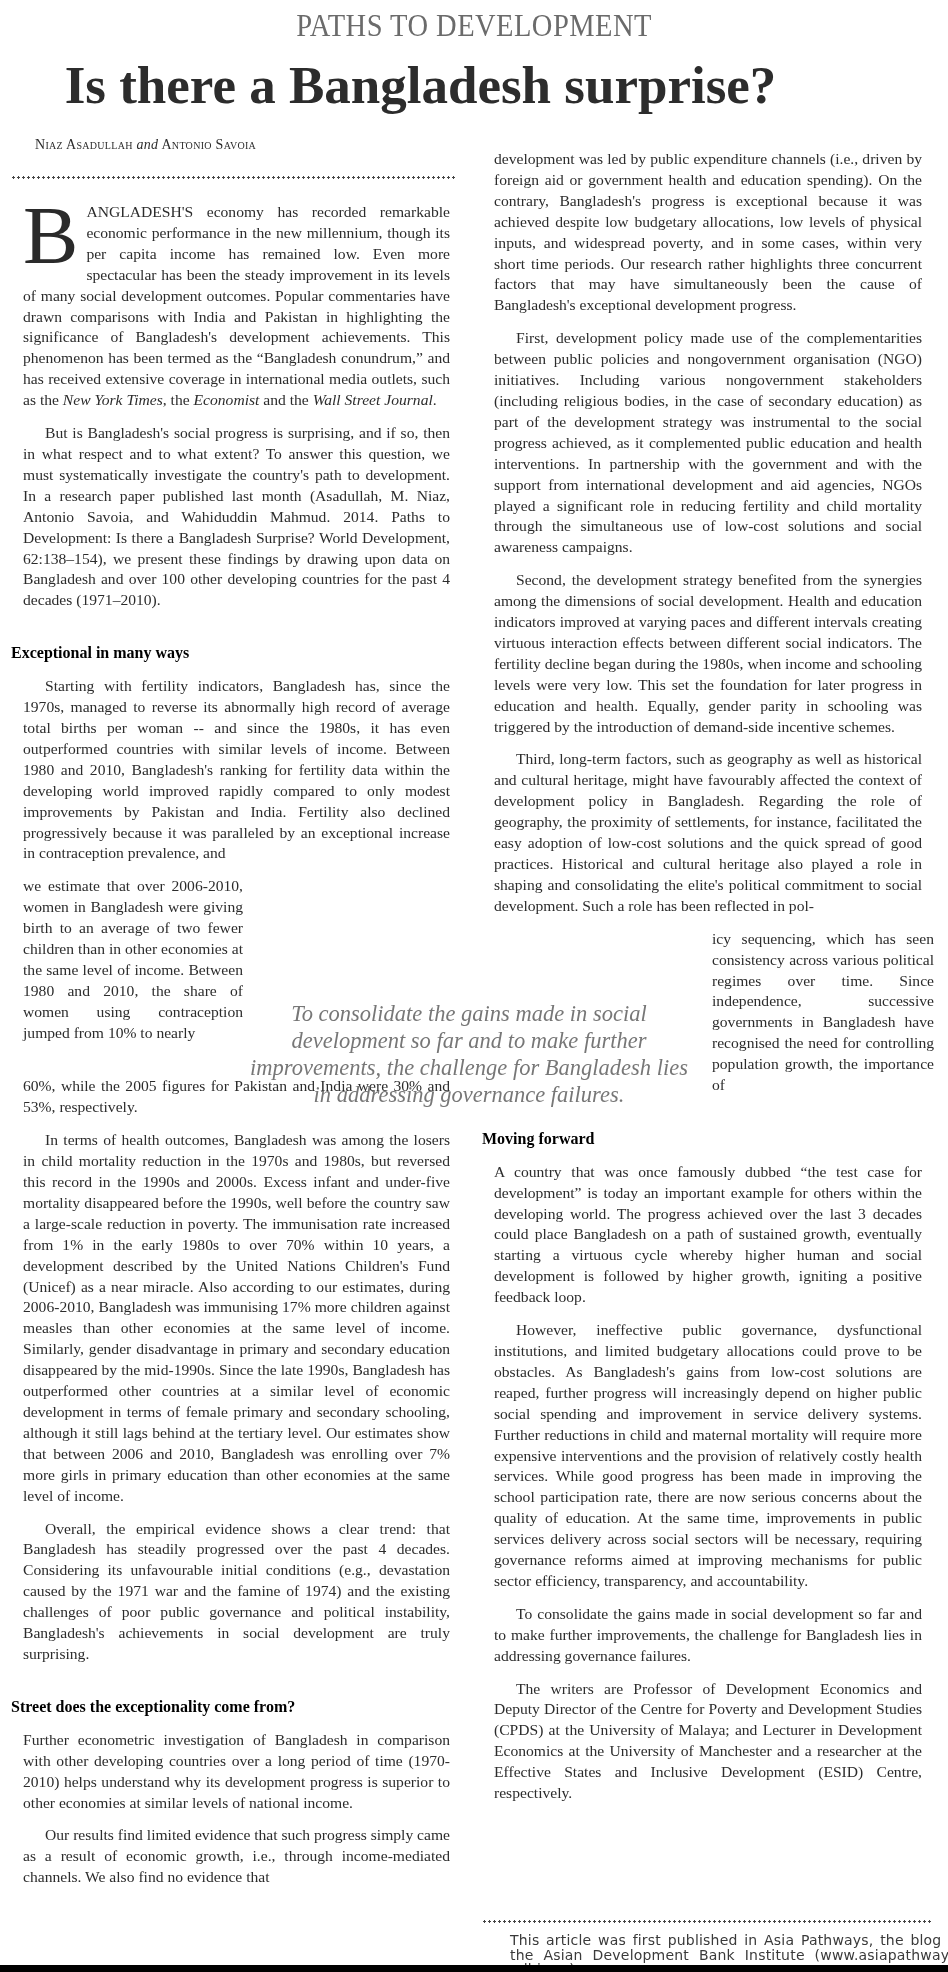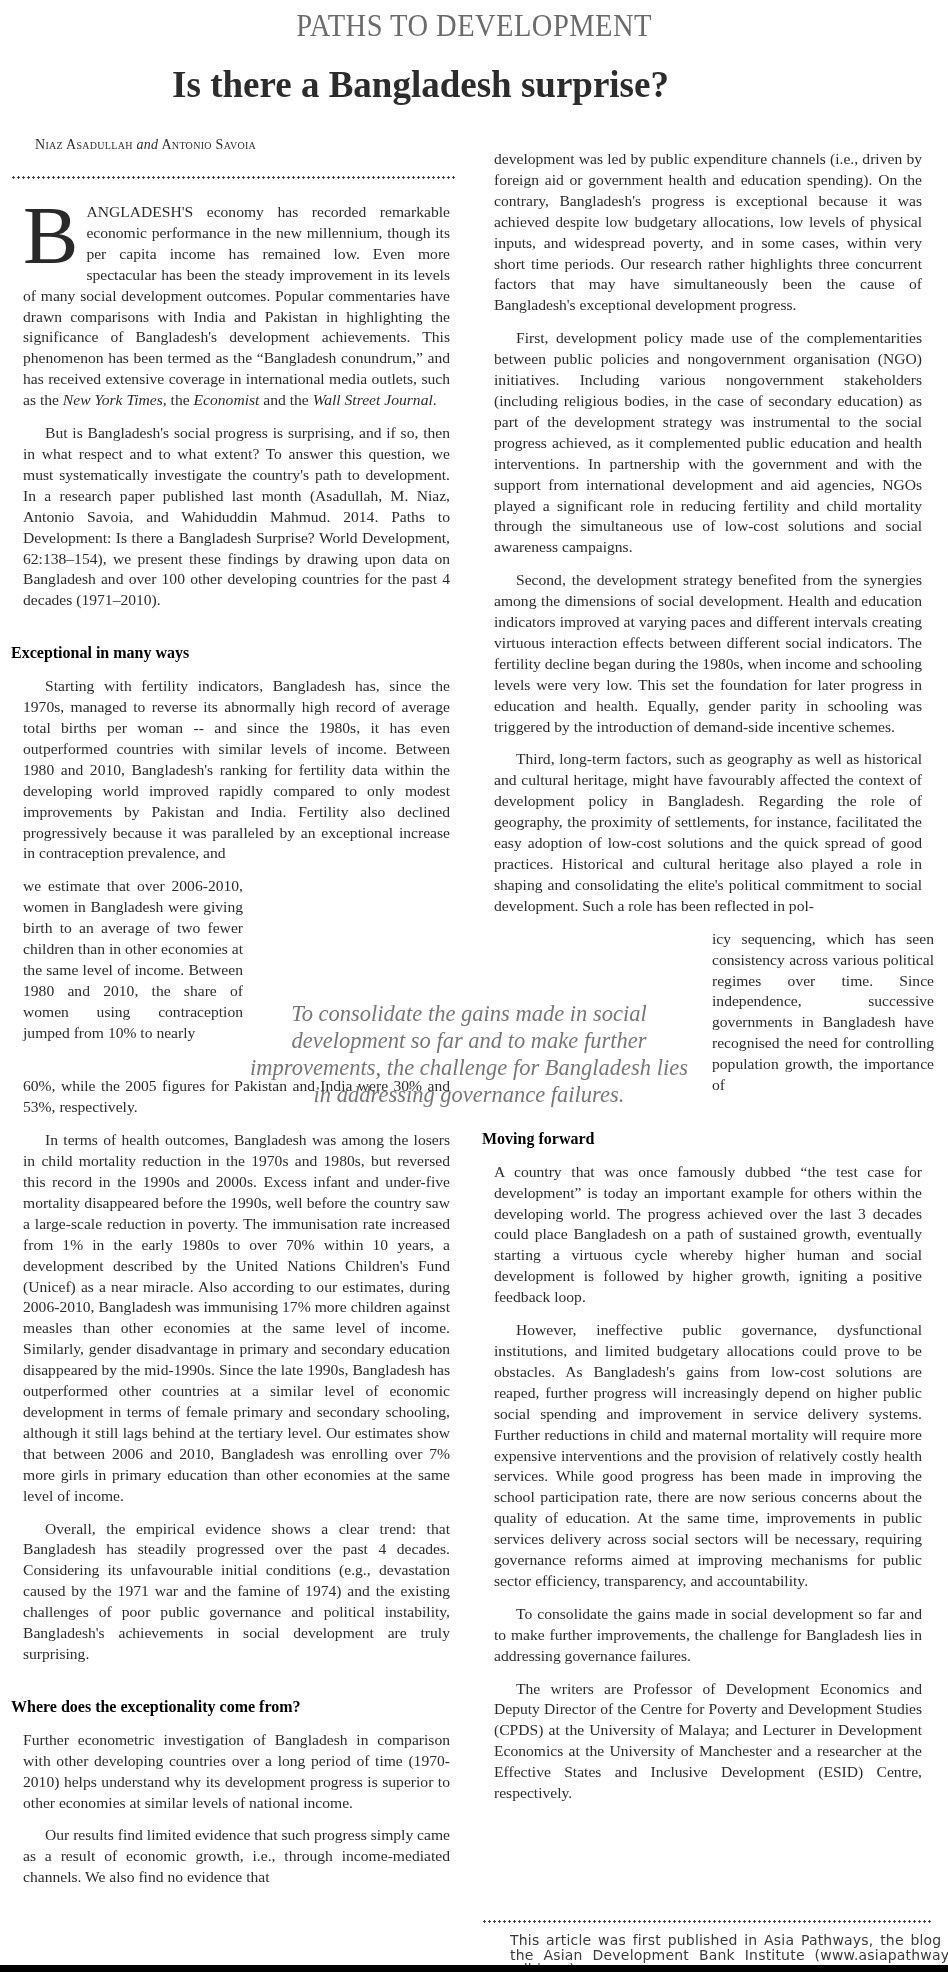--- a/index.html
+++ b/index.html
@@ -5,21 +5,21 @@
   * { box-sizing: border-box; margin: 0; padding: 0; }
   html, body { width: 948px; height: 1972px; background: #ffffff; overflow: hidden; }
   body { position: relative; font-family: "Liberation Serif", "DejaVu Serif", serif; color: #2a2a2a; }
   .kicker {
     position: absolute; top: 6px; left: 0; width: 948px; text-align: center;
     font-size: 31px; color: #6b6b6b; letter-spacing: 0.5px; line-height: 40px;
     transform: scaleX(0.92);
   }
   .headline {
     position: absolute; top: 50px; left: 0; width: 841px; text-align: center;
-    font-size: 37px; color: #2c2c2c; line-height: 70px;
+    font-size: 53px; color: #2c2c2c; line-height: 70px;
   }
   .byline {
     position: absolute; top: 137px; left: 11px; font-size: 14px; color: #2c2c2c;
     font-variant: small-caps; letter-spacing: 0.3px; margin-left: 24px;
   }
   .byline .and { font-style: italic; font-variant: normal; }
   .dots {
     position: absolute; height: 3px;
     background-image: radial-gradient(circle, #444 1px, transparent 1.3px);
     background-size: 5px 3px; background-repeat: repeat-x;
@@ -64,21 +64,21 @@
   <p>
     <span class="dropcap">B</span><span>ANGLADESH'S economy has recorded remarkable economic performance in the new millennium, though its per capita income has remained low. Even more spectacular has been the steady improvement in its levels of many social development outcomes. Popular commentaries have drawn comparisons with India and Pakistan in highlighting the significance of Bangladesh's development achievements. This phenomenon has been termed as the “Bangladesh conundrum,” and has received extensive coverage in international media outlets, such as the </span><i>New York Times</i><span>, the </span><i>Economist</i><span> and the </span><i>Wall Street Journal</i><span>.</span>
   </p>
   <p class="ind">But is Bangladesh's social progress is surprising, and if so, then in what respect and to what extent? To answer this question, we must systematically investigate the country's path to development. In a research paper published last month (Asadullah, M. Niaz, Antonio Savoia, and Wahiduddin Mahmud. 2014. Paths to Development: Is there a Bangladesh Surprise? World Development, 62:138–154), we present these findings by drawing upon data on Bangladesh and over 100 other developing countries for the past 4 decades (1971–2010).</p>
   <h2>Exceptional in many ways</h2>
   <p class="ind">Starting with fertility indicators, Bangladesh has, since the 1970s, managed to reverse its abnormally high record of average total births per woman -- and since the 1980s, it has even outperformed countries with similar levels of income. Between 1980 and 2010, Bangladesh's ranking for fertility data within the developing world improved rapidly compared to only modest improvements by Pakistan and India. Fertility also declined progressively because it was paralleled by an exceptional increase in contraception prevalence, and</p>
   <p style="width:220px; height:188px;">we estimate that over 2006-2010, women in Bangladesh were giving birth to an average of two fewer children than in other economies at the same level of income. Between 1980 and 2010, the share of women using contraception jumped from 10% to nearly</p>
   <p>60%, while the 2005 figures for Pakistan and India were 30% and 53%, respectively.</p>
   <p class="ind">In terms of health outcomes, Bangladesh was among the losers in child mortality reduction in the 1970s and 1980s, but reversed this record in the 1990s and 2000s. Excess infant and under-five mortality disappeared before the 1990s, well before the country saw a large-scale reduction in poverty. The immunisation rate increased from 1% in the early 1980s to over 70% within 10 years, a development described by the United Nations Children's Fund (Unicef) as a near miracle. Also according to our estimates, during 2006-2010, Bangladesh was immunising 17% more children against measles than other economies at the same level of income. Similarly, gender disadvantage in primary and secondary education disappeared by the mid-1990s. Since the late 1990s, Bangladesh has outperformed other countries at a similar level of economic development in terms of female primary and secondary schooling, although it still lags behind at the tertiary level. Our estimates show that between 2006 and 2010, Bangladesh was enrolling over 7% more girls in primary education than other economies at the same level of income.</p>
   <p class="ind">Overall, the empirical evidence shows a clear trend: that Bangladesh has steadily progressed over the past 4 decades. Considering its unfavourable initial conditions (e.g., devastation caused by the 1971 war and the famine of 1974) and the existing challenges of poor public governance and political instability, Bangladesh's achievements in social development are truly surprising.</p>
-  <h2>Where does the exceptionality come from?</h2>
+  <h2>Street does the exceptionality come from?</h2>
   <p>Further econometric investigation of Bangladesh in comparison with other developing countries over a long period of time (1970-2010) helps understand why its development progress is superior to other economies at similar levels of national income.</p>
   <p class="ind">Our results find limited evidence that such progress simply came as a result of economic growth, i.e., through income-mediated channels. We also find no evidence that</p>
 </div>
 
 <div class="col" style="left:482px; top:137px; width:452px;">
   <p>development was led by public expenditure channels (i.e., driven by foreign aid or government health and education spending). On the contrary, Bangladesh's progress is exceptional because it was achieved despite low budgetary allocations, low levels of physical inputs, and widespread poverty, and in some cases, within very short time periods. Our research rather highlights three concurrent factors that may have simultaneously been the cause of Bangladesh's exceptional development progress.</p>
   <p class="ind">First, development policy made use of the complementarities between public policies and nongovernment organisation (NGO) initiatives. Including various nongovernment stakeholders (including religious bodies, in the case of secondary education) as part of the development strategy was instrumental to the social progress achieved, as it complemented public education and health interventions. In partnership with the government and with the support from international development and aid agencies, NGOs played a significant role in reducing fertility and child mortality through the simultaneous use of low-cost solutions and social awareness campaigns.</p>
   <p class="ind">Second, the development strategy benefited from the synergies among the dimensions of social development. Health and education indicators improved at varying paces and different intervals creating virtuous interaction effects between different social indicators. The fertility decline began during the 1980s, when income and schooling levels were very low. This set the foundation for later progress in education and health. Equally, gender parity in schooling was triggered by the introduction of demand-side incentive schemes.</p>
   <p class="ind">Third, long-term factors, such as geography as well as historical and cultural heritage, might have favourably affected the context of development policy in Bangladesh. Regarding the role of geography, the proximity of settlements, for instance, facilitated the easy adoption of low-cost solutions and the quick spread of good practices. Historical and cultural heritage also played a role in shaping and consolidating the elite's political commitment to social development. Such a role has been reflected in pol-</p>
   <p style="margin-left:230px; width:222px; height:168px;">icy sequencing, which has seen consistency across various political regimes over time. Since independence, successive governments in Bangladesh have recognised the need for controlling population growth, the importance of</p>

